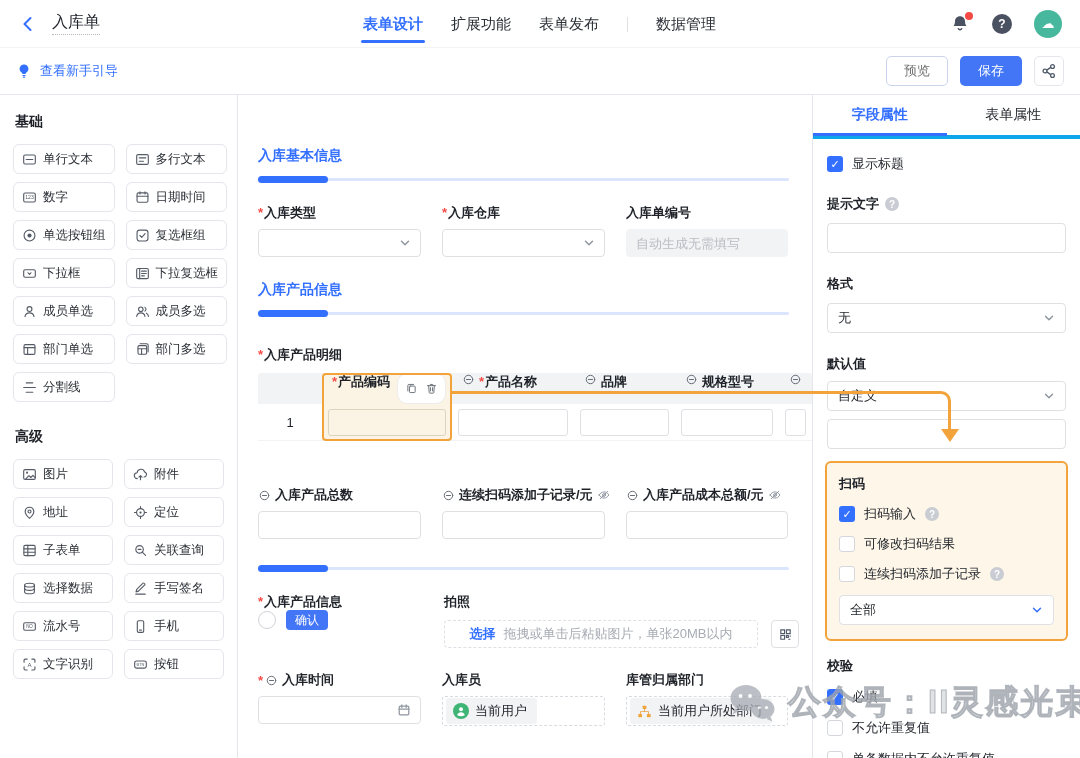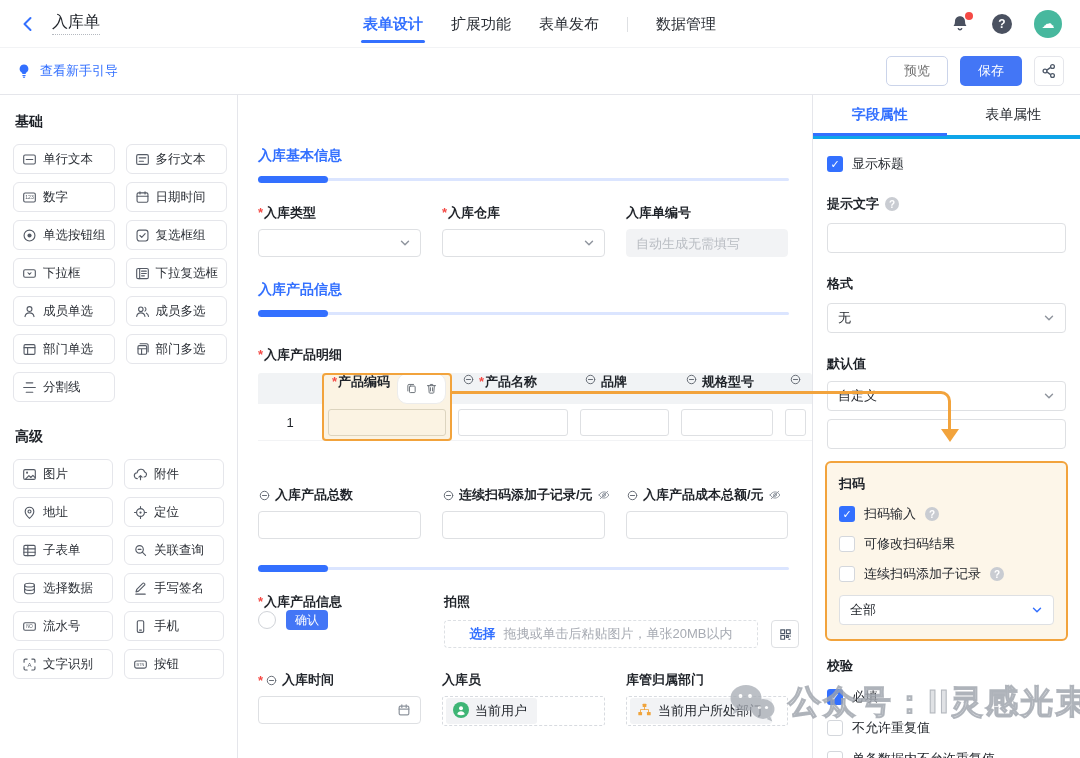--- a/index.html
+++ b/index.html
@@ -83,21 +83,21 @@
   .toggle-row{display:flex;align-items:center;gap:10px}
   .radio{width:18px;height:18px;border:1.5px solid #d0d3d8;border-radius:50%;background:#fff;cursor:pointer;flex:none}
   .chip-confirm{background:#4376f6;color:#fff;font-size:12px;padding:4px 9px;border-radius:4px;cursor:pointer;line-height:1}
   .photo-block{flex:1}
   .upload-row{margin-top:10px;display:flex;align-items:center;gap:13px}
   .upload-box{width:314px;height:28px;border:1px dashed #dde0e4;border-radius:4px;display:flex;align-items:center;justify-content:center;gap:8px;font-size:13px;cursor:pointer;white-space:nowrap}
   .upload-select{color:#3370ff;font-weight:700}
   .upload-hint{color:#a7abb3}
   .qr-btn{width:28px;height:28px;border:1px solid #dee0e3;border-radius:4px;display:flex;align-items:center;justify-content:center;cursor:pointer;background:#fff}
   .dashed-box{margin-top:8px;height:30px;border:1px dashed #d8dbe0;border-radius:3px;display:flex;align-items:center;padding:0 3px}
-  .chip{display:flex;gap:6px;background:#f2f3f5;border-radius:3px;padding:4px 10px 4px 7px;font-size:13px;color:#1f2329;white-space:nowrap;cursor:default}
+  .chip{display:flex;align-items:center;gap:6px;background:#f2f3f5;border-radius:3px;padding:4px 10px 4px 7px;font-size:13px;color:#1f2329;white-space:nowrap;cursor:default}
 
   
   .panel{width:268px;flex:none;border-left:1px solid #e5e6eb;display:flex;flex-direction:column;background:#fff}
   .panel-tabs{height:44px;display:flex;border-bottom:4px solid #0ea5e9;flex:none}
   .panel-tab{flex:1;display:flex;align-items:center;justify-content:center;font-size:14px;color:#1f2329;position:relative;cursor:pointer}
   .panel-tab.active{color:#3370ff;font-weight:600}
   .panel-tab.active::after{content:"";position:absolute;left:0;right:0;bottom:-1px;height:3px;background:#3370ff}
   .panel-body{padding:16px 14px 0;flex:1;overflow:hidden}
   .cb-row{display:flex;align-items:center;gap:9px;font-size:13px;color:#1f2329}
   .cb{width:16px;height:16px;border-radius:3px;flex:none;display:flex;align-items:center;justify-content:center;cursor:pointer}

